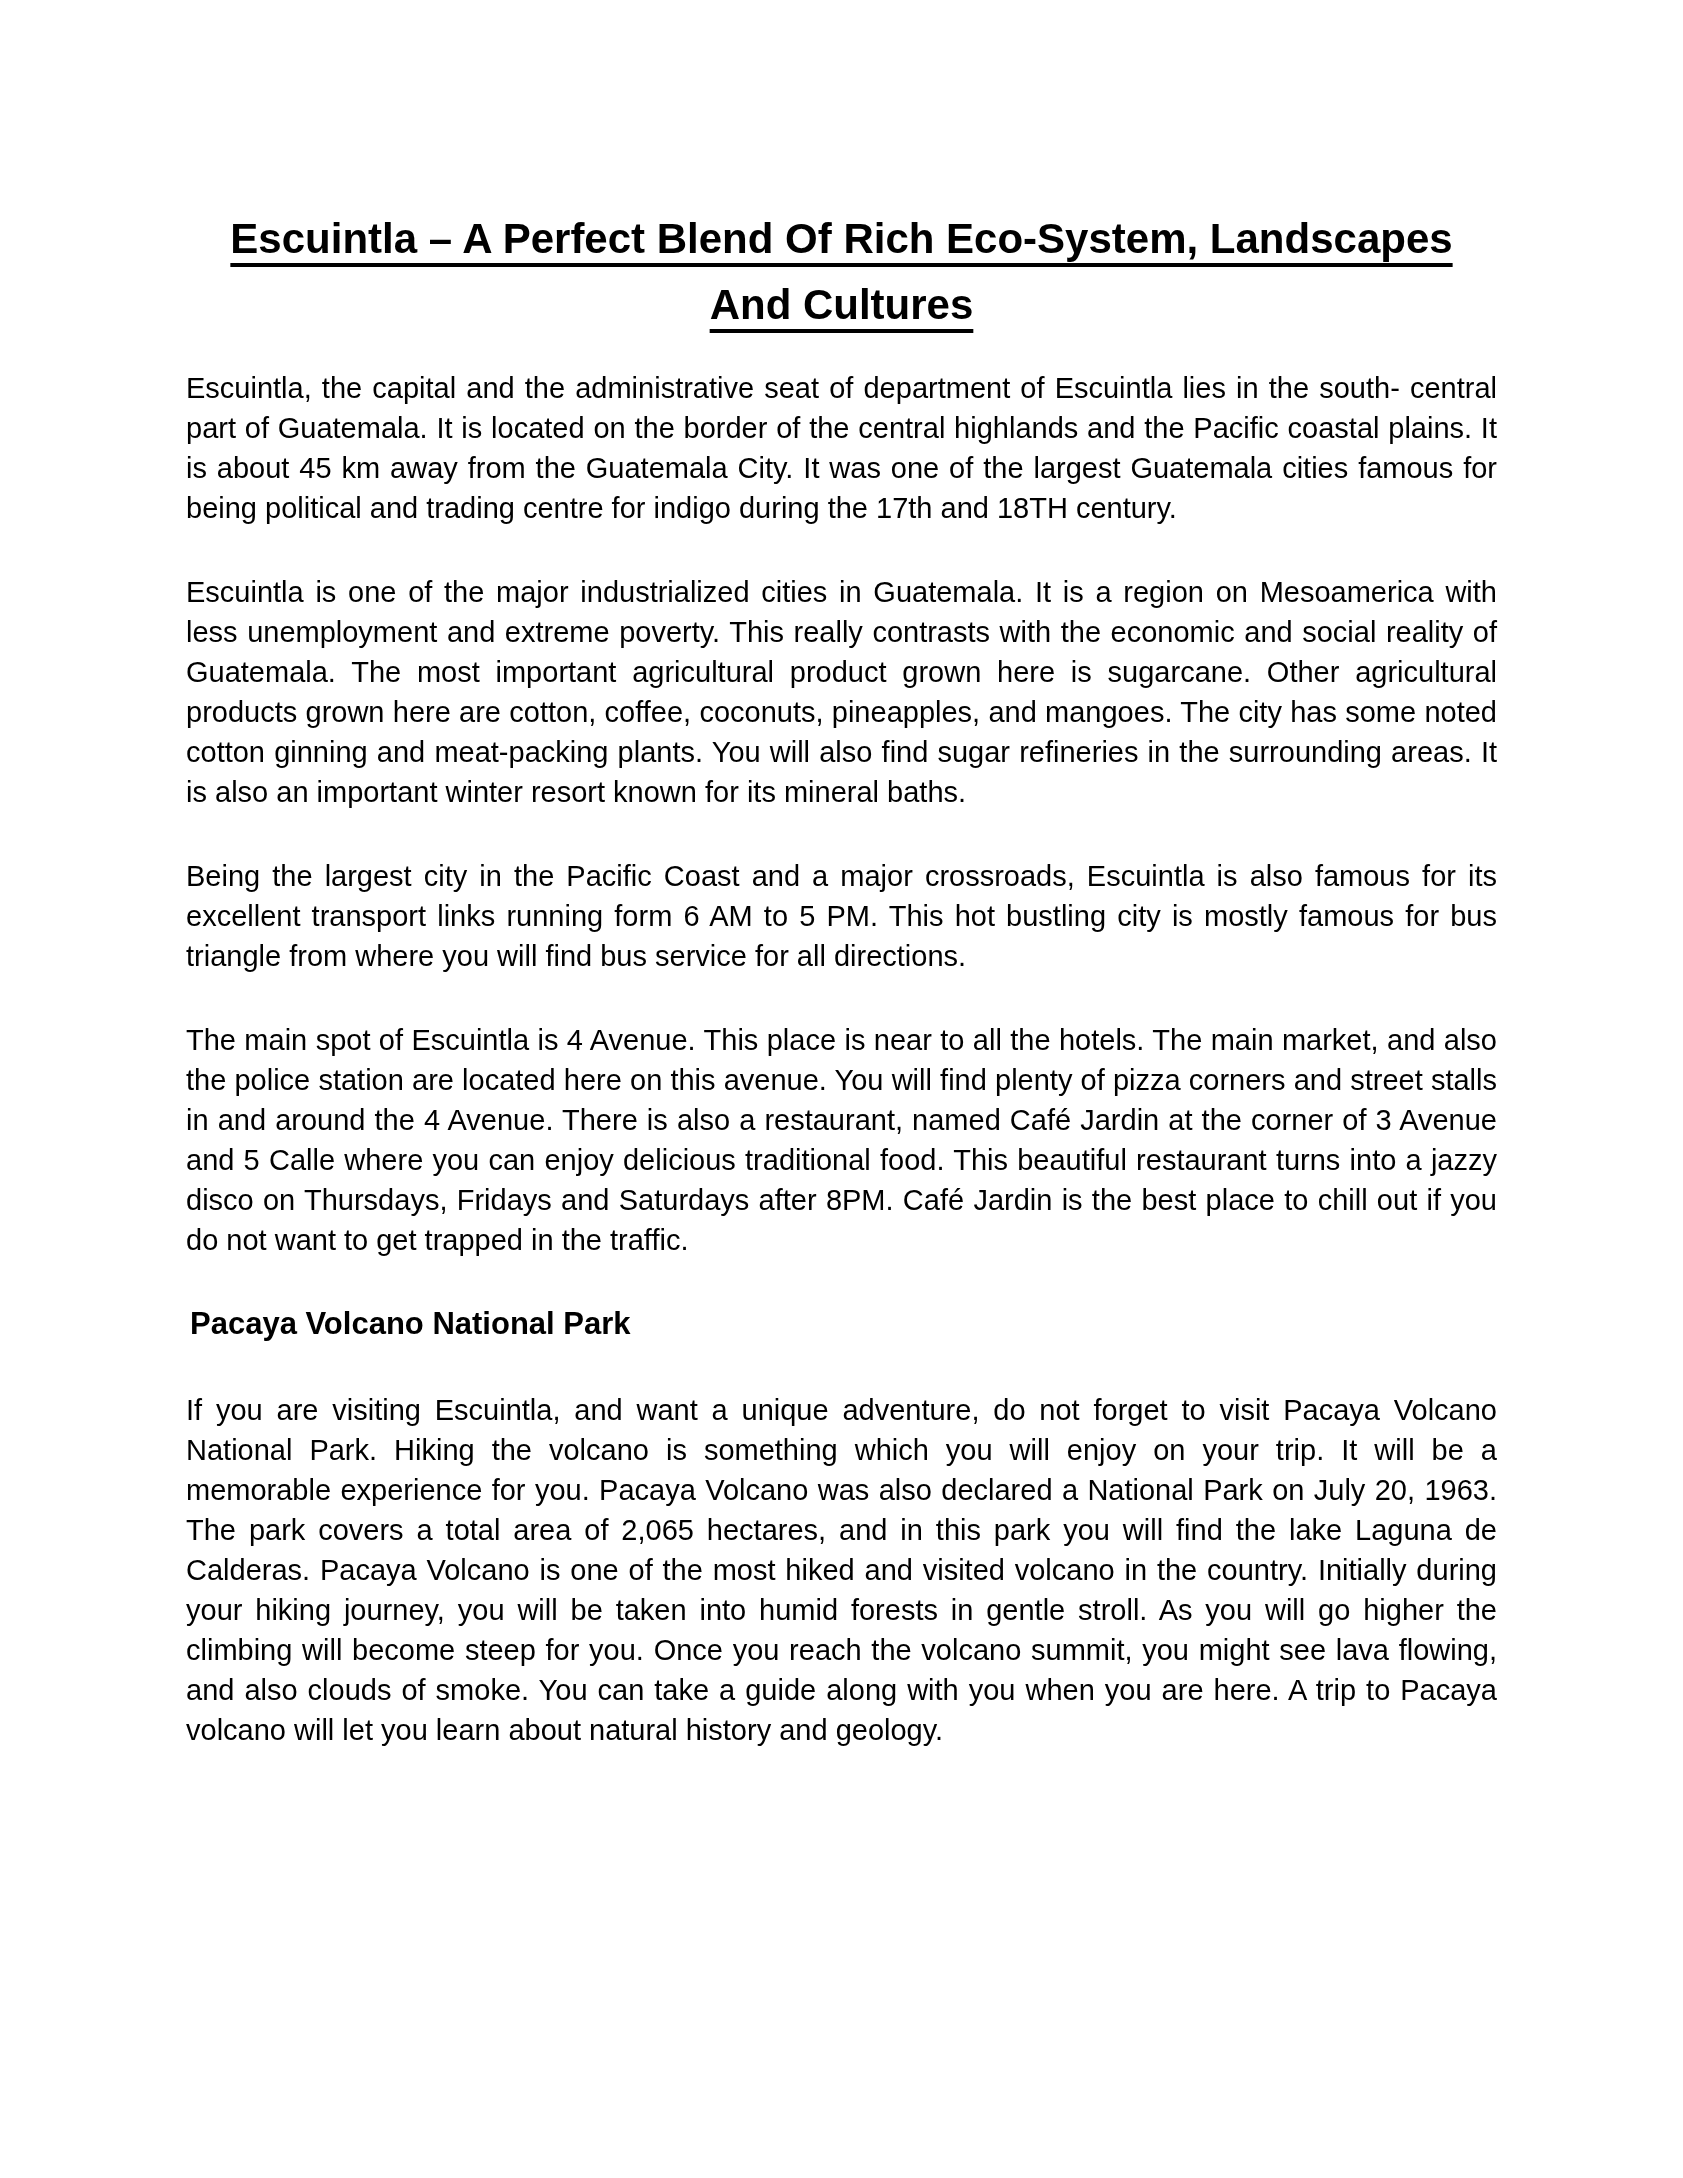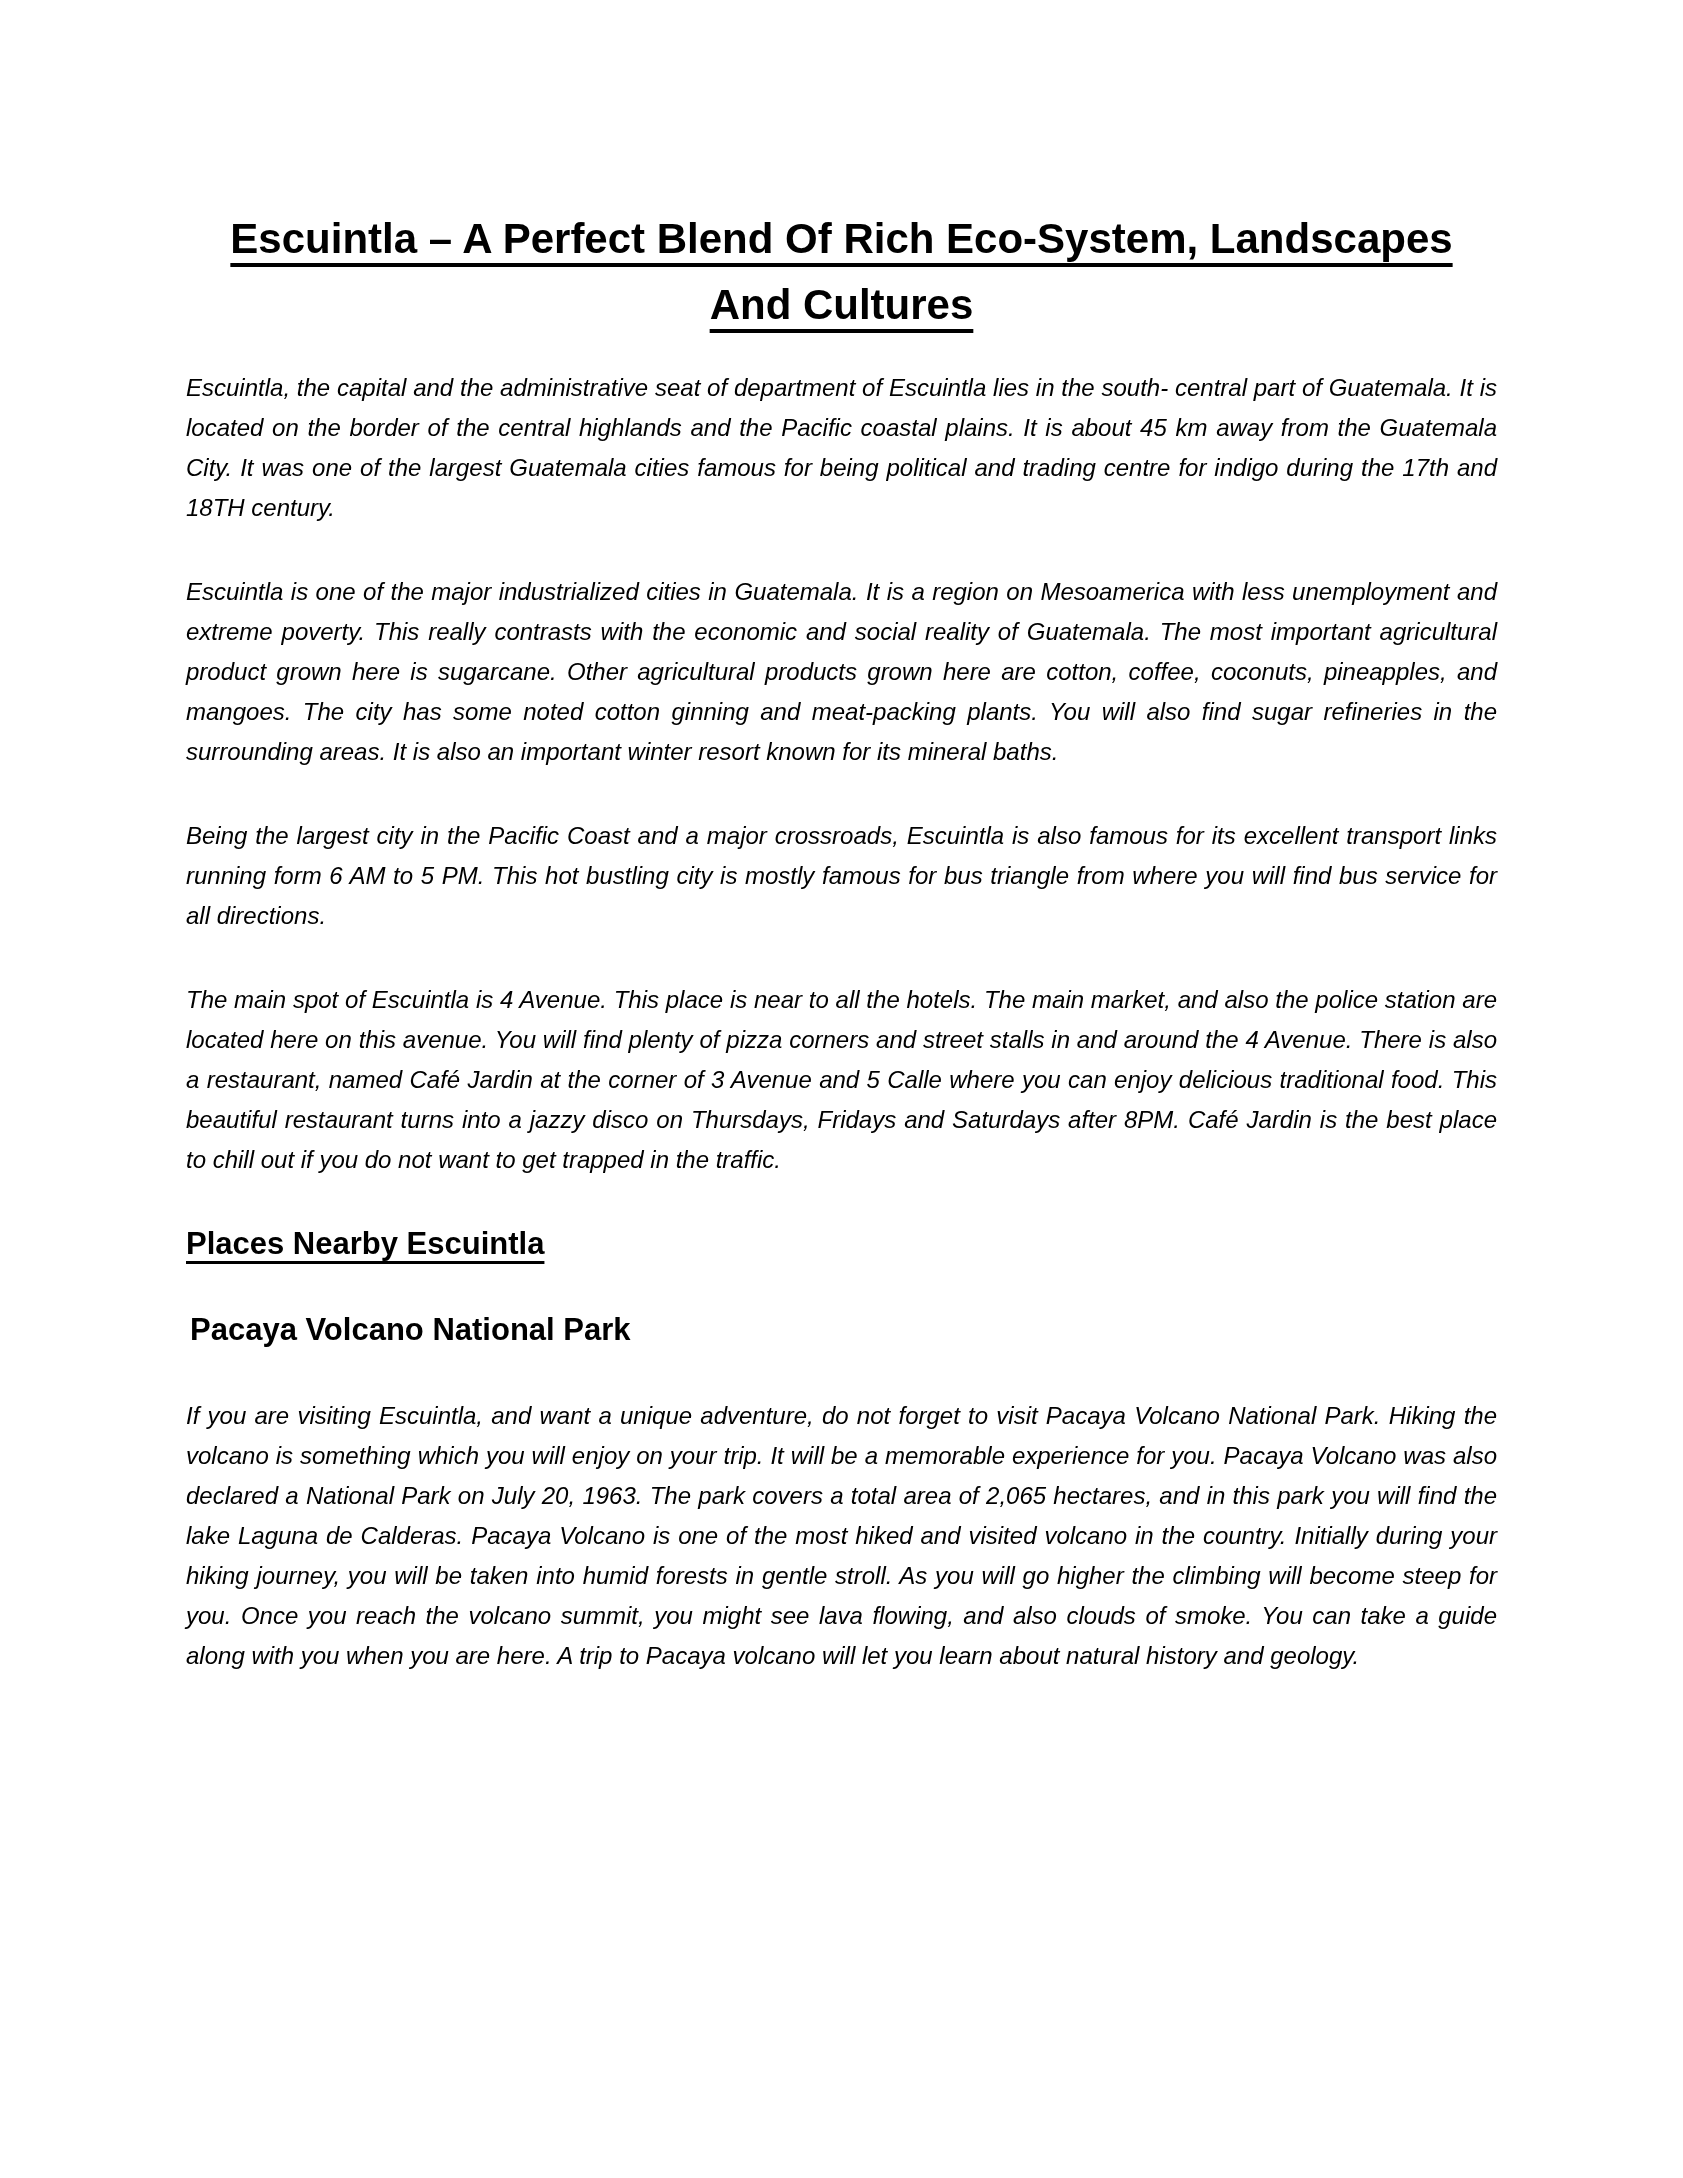--- a/index.html
+++ b/index.html
@@ -23,25 +23,24 @@
     font-size: 42px;
     font-weight: bold;
     text-align: center;
     line-height: 66px;
     text-decoration: underline;
     text-decoration-thickness: 4px;
     text-underline-offset: 10px;
     margin: 0 0 30px 0;
   }
   .para {
-    font-size: 24px;
+    font-size: 29px;
     line-height: 40px;
     text-align: justify;
     margin: 0 0 44px 0;
-    font-style: italic;
   }
   .heading-lg {
     font-size: 38px;
     font-weight: bold;
     line-height: 48px;
     margin: 0 0 44px 0;
   }
   .heading-md-underline {
     font-size: 31px;
     font-weight: bold;
@@ -67,20 +66,19 @@
 
   <p class="para">Escuintla, the capital and the administrative seat of department of Escuintla lies in the south- central part of Guatemala. It is located on the border of the central highlands and the Pacific coastal plains. It is about 45 km away from the Guatemala City. It was one of the largest Guatemala cities famous for being political and trading centre for indigo during the 17th and 18TH century.</p>
 
   <p class="para">Escuintla is one of the major industrialized cities in Guatemala. It is a region on Mesoamerica with less unemployment and extreme poverty. This really contrasts with the economic and social reality of Guatemala. The most important agricultural product grown here is sugarcane. Other agricultural products grown here are cotton, coffee, coconuts, pineapples, and mangoes. The city has some noted cotton ginning and meat-packing plants. You will also find sugar refineries in the surrounding areas. It is also an important winter resort known for its mineral baths.</p>
 
   <p class="para">Being the largest city in the Pacific Coast and a major crossroads, Escuintla is also famous for its excellent transport links running form 6 AM to 5 PM. This hot bustling city is mostly famous for bus triangle from where you will find bus service for all directions.</p>
 
 
   <p class="para">The main spot of Escuintla is 4 Avenue. This place is near to all the hotels. The main market, and also the police station are located here on this avenue. You will find plenty of pizza corners and street stalls in and around the 4 Avenue. There is also a restaurant, named Café Jardin at the corner of 3 Avenue and 5 Calle where you can enjoy delicious traditional food. This beautiful restaurant turns into a jazzy disco on Thursdays, Fridays and Saturdays after 8PM. Café Jardin is the best place to chill out if you do not want to get trapped in the traffic.</p>
 
-  <h3 class="heading-md-underline">Places Nearby Escuintla</h3>
 
   <h4 class="heading-md">Pacaya Volcano National Park</h4>
 
   <p class="para">If you are visiting Escuintla, and want a unique adventure, do not forget to visit Pacaya Volcano National Park. Hiking the volcano is something which you will enjoy on your trip. It will be a memorable experience for you. Pacaya Volcano was also declared a National Park on July 20, 1963. The park covers a total area of 2,065 hectares, and in this park you will find the lake Laguna de Calderas. Pacaya Volcano is one of the most hiked and visited volcano in the country. Initially during your hiking journey, you will be taken into humid forests in gentle stroll. As you will go higher the climbing will become steep for you. Once you reach the volcano summit, you might see lava flowing, and also clouds of smoke. You can take a guide along with you when you are here. A trip to Pacaya volcano will let you learn about natural history and geology.</p>
 
 </div>
 
 
 </body></html>

